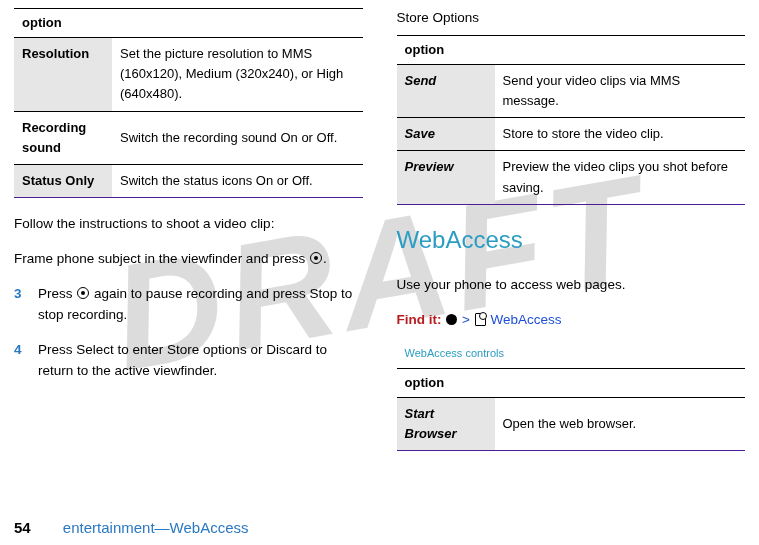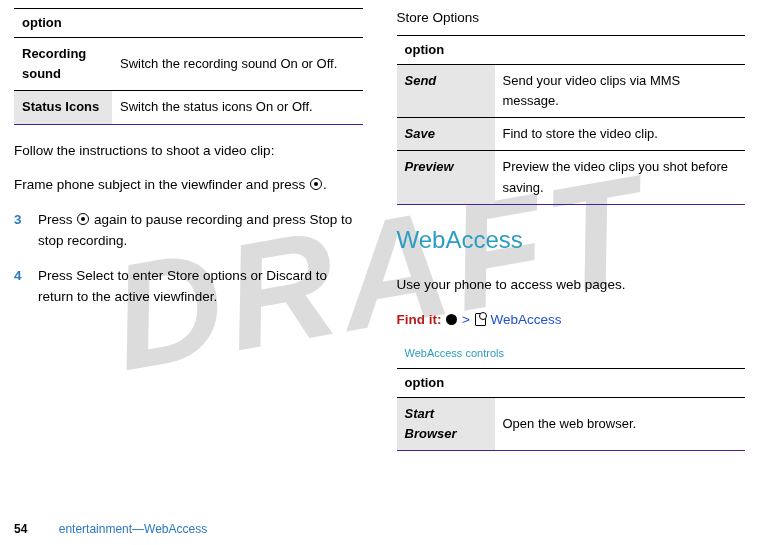--- a/index.html
+++ b/index.html
@@ -73,21 +73,21 @@
   .subcyan {
     color: #2b9dc2;
     font-size: 11px;
     margin: 10px 8px 6px;
   }
   .findit { color: #b91c1c; font-weight: bold; font-family: "Arial Narrow", Arial, sans-serif; font-stretch: condensed; margin-top: 32px;}
   .black { color:#1d4ed8; font-weight: normal; font-family: Arial, sans-serif; }
   .footer {
     position: absolute;
     bottom: 6px; left: 14px;
-    font-size: 12px;
+    font-size: 15px;
     z-index:1;
   }
   .footer .pn { font-weight: bold; color:#000; margin-right: 28px; }
   .footer .sec { color: #2b78c2; }
   .iconcircle {
     display: inline-block;
     width: 12px; height: 12px;
     border: 1.5px solid #000;
     border-radius: 50%;
     position: relative;
@@ -134,25 +134,29 @@
 
 <div class="columns">
 
   <div class="col">
     <table class="opt">
       <tbody>
           <tr>
             <th class="hdr" colspan="2">option</th>
           </tr>
       <tr>
+        <td class="rowname shade">Resolution</td>
+        <td>Set the picture resolution to MMS (160x120), Medium (320x240), or High (640x480).</td>
+      </tr>
+      <tr>
         <td class="rowname">Recording sound</td>
         <td>Switch the recording sound On or Off.</td>
       </tr>
       <tr>
-        <td class="rowname shade">Status Icons</td>
+        <td class="rowname shade">Status Only</td>
         <td>Switch the status icons On or Off.</td>
       </tr>
     </tbody>
       </table>
 
     <div class="para">Follow the instructions to shoot a video clip:</div>
     <div class="para">
       <span>Frame phone subject in the viewfinder and press </span><span class="iconcircle dot"></span><span>.</span>
     </div>
 
@@ -177,21 +181,21 @@
       <tbody>
           <tr>
             <th class="hdr" colspan="2">option</th>
           </tr>
       <tr>
         <td class="rowname shade ital">Send</td>
         <td>Send your video clips via MMS message.</td>
       </tr>
       <tr>
         <td class="rowname shade ital">Save</td>
-        <td>Find to store the video clip.</td>
+        <td>Store to store the video clip.</td>
       </tr>
       <tr>
         <td class="rowname shade ital">Preview</td>
         <td>Preview the video clips you shot before saving.</td>
       </tr>
     </tbody>
       </table>
 
     <div class="hcyan">WebAccess</div>
     <div class="para" style="margin-top:17px;">Use your phone to access web pages.</div>

